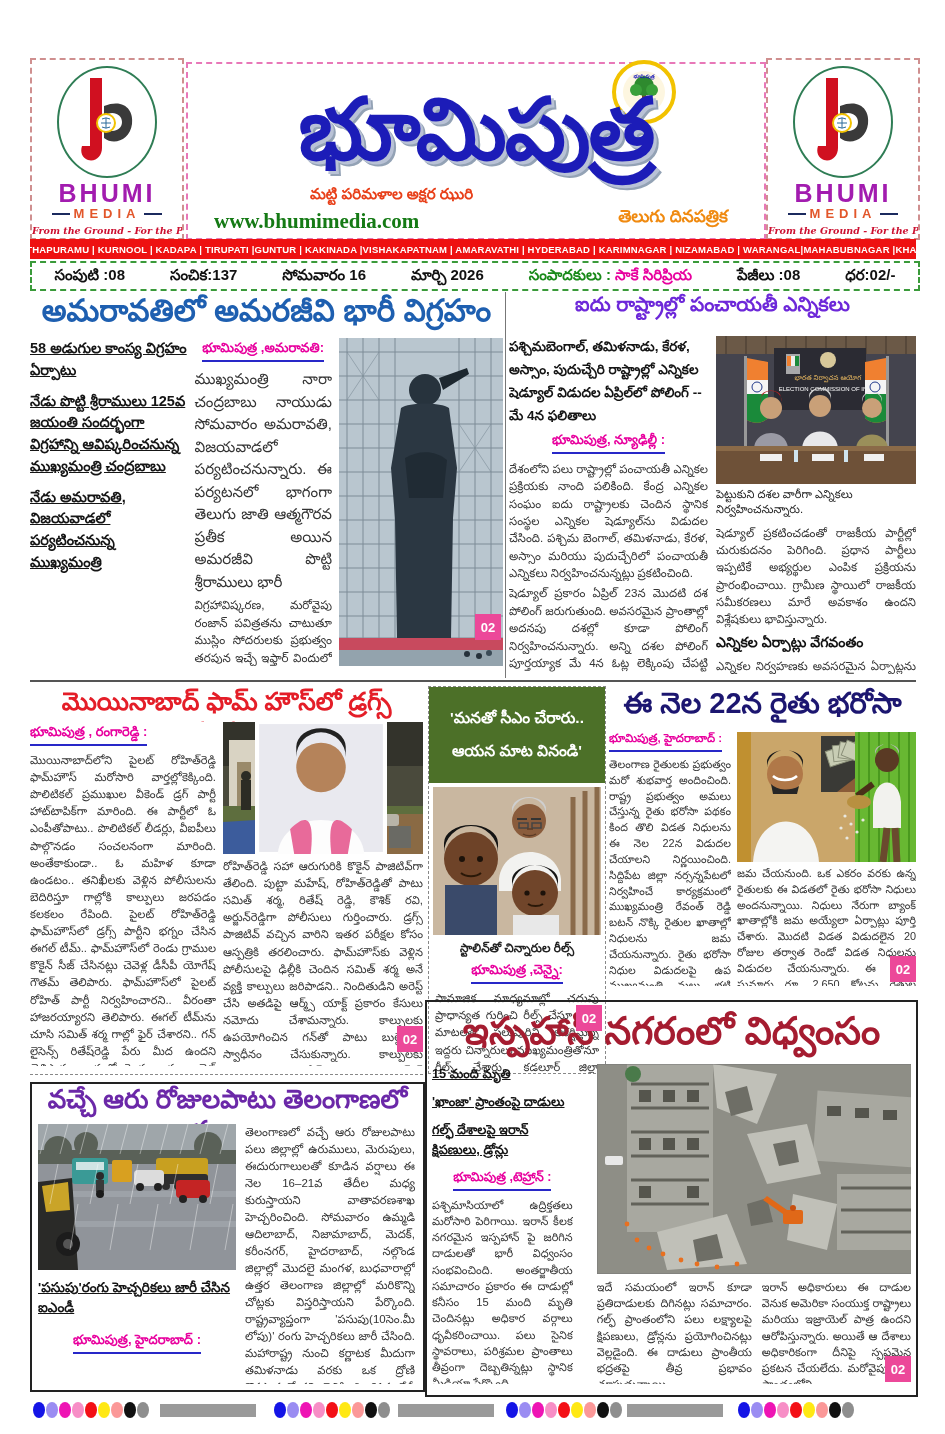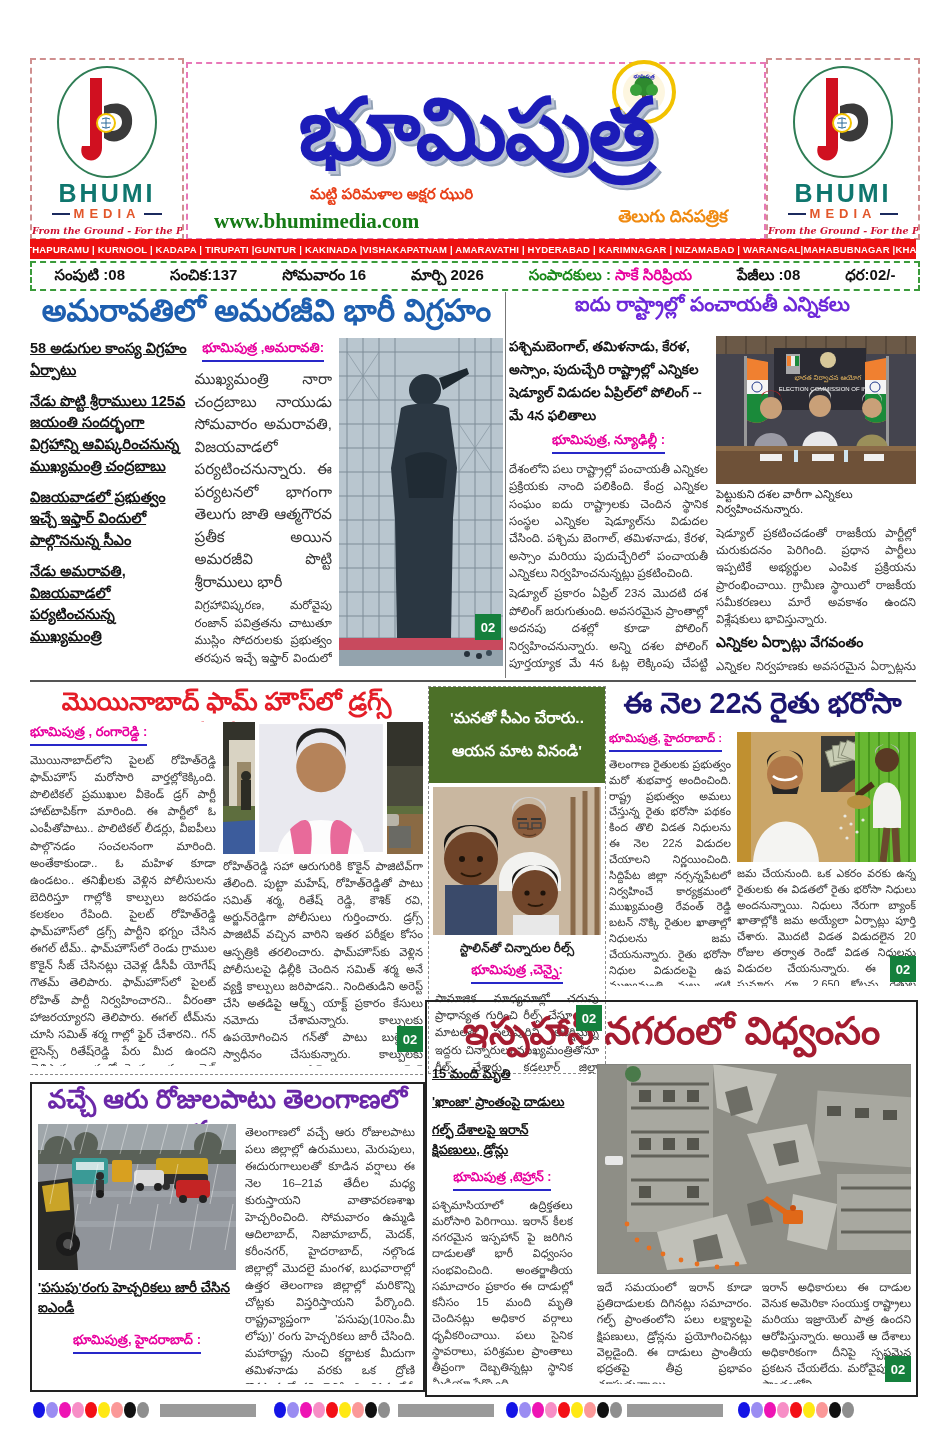--- a/index.html
+++ b/index.html
@@ -3,21 +3,21 @@
 <meta charset="utf-8">
 <style>
   html,body{margin:0;padding:0;background:#ffffff;}
   #page{position:relative;width:945px;height:1434px;background:#fff;overflow:hidden;
         font-family:"Liberation Sans",sans-serif;color:#222;}
   .abs{position:absolute;}
   
   .logo-box{border:2px dashed #cf8f8f;background:#fff;text-align:center;overflow:hidden;}
   .logo-ellipse{width:96px;height:108px;margin:6px auto 2px;border:2px solid #2f7d55;border-radius:50%;
                 display:flex;align-items:center;justify-content:center;background:#fff;}
-  .brand-top{font-size:25px;font-weight:bold;color:#0f766e;letter-spacing:3px;line-height:1.05;}
+  .brand-top{font-size:25px;font-weight:bold;color:#a21caf;letter-spacing:3px;line-height:1.05;}
   .brand-media{font-size:13px;font-weight:bold;color:#e2562a;letter-spacing:5px;line-height:1.2;
                display:flex;align-items:center;justify-content:center;gap:4px;}
   .brand-media::before,.brand-media::after{content:"";width:18px;height:2px;background:#1b2a5e;}
   .brand-slogan{font-family:"DejaVu Serif",serif;font-style:italic;font-weight:bold;
                 font-size:9.5px;color:#cc1030;margin-top:3px;white-space:nowrap;}
   .brand-site{font-size:10.5px;font-weight:bold;color:#1b2a8e;margin-top:2px;}
   
   .masthead{border:2px dashed #e878b8;background:#fff;overflow:visible;}
   .mast-title{position:absolute;left:0;right:0;top:18px;text-align:center;font-weight:bold;
               font-size:86px;line-height:1.1;color:#1c1cb8;letter-spacing:-2px;
@@ -37,21 +37,21 @@
   .info-editor-name{color:#e8009e;}
   
   .headline{font-weight:bold;text-align:center;line-height:1.2;overflow:hidden;}
   .byline{color:#e8009e;font-weight:bold;font-size:13px;}
   .byline .bl{display:inline-block;border-bottom:2px solid #2828c8;padding-bottom:2px;}
   .body-txt{font-size:12px;line-height:1.5;color:#333;text-align:justify;overflow:hidden;}
   .bold-pts{font-weight:bold;color:#151515;overflow:hidden;}
   .bold-pts div{margin-bottom:9px;line-height:1.5;text-decoration:underline;}
   .subhead{font-weight:bold;font-size:14px;color:#111;margin:6px 0 3px;}
   .caption{font-weight:bold;font-size:12px;color:#222;line-height:1.35;}
-  .badge02{position:absolute;width:26px;height:26px;background:#15803d;color:#fff;font-weight:bold;
+  .badge02{position:absolute;width:26px;height:26px;background:#ec4899;color:#fff;font-weight:bold;
            font-size:13px;display:flex;align-items:center;justify-content:center;z-index:5;}
   figure{margin:0;position:relative;overflow:hidden;}
   figure svg{display:block;width:100%;height:100%;}
   .col{overflow:hidden;}
   .green-head{background:#4c7028;color:#fff;font-weight:bold;font-size:15.5px;text-align:center;
               display:flex;align-items:center;justify-content:center;line-height:2.1;padding:4px;overflow:hidden;}
   
   .div-v{background:#777;width:1px;}
   .div-h{background:#555;height:2px;}
   .dashed-box{border:1.5px dashed #888;}
@@ -127,21 +127,20 @@
     <span>పేజీలు :08</span>
     <span>ధర:02/-</span>
   </div>
 
   <div class="abs" style="left:30px;top:292px;width:473px;height:386px;overflow:hidden;">
     <div class="headline" style="font-size:31px;color:#1e5fb0;height:46px;">అమరావతిలో అమరజీవి భారీ విగ్రహం</div>
     <div style="display:flex;gap:7px;height:330px;">
       <div class="col bold-pts" style="width:158px;font-size:14.5px;">
         <div>58 అడుగుల కాంస్య విగ్రహం ఏర్పాటు</div>
         <div>నేడు పొట్టి శ్రీరాములు 125వ జయంతి సందర్భంగా విగ్రహాన్ని ఆవిష్కరించనున్న ముఖ్యమంత్రి చంద్రబాబు</div>
-        <div>విజయవాడలో ప్రభుత్వం ఇచ్చే ఇఫ్తార్ విందులో పాల్గొననున్న సీఎం</div>
         <div>నేడు అమరావతి, విజయవాడలో పర్యటించనున్న ముఖ్యమంత్రి</div>
       </div>
       <div class="col" style="width:138px;">
         <div class="byline" style="text-align:center;margin:2px 0 6px;"><span class="bl">భూమిపుత్ర ,అమరావతి:</span></div>
         <p class="body-txt" style="margin:0;font-size:15px;">ముఖ్యమంత్రి నారా చంద్రబాబు నాయుడు సోమవారం అమరావతి, విజయవాడలో పర్యటించనున్నారు. ఈ పర్యటనలో భాగంగా తెలుగు జాతి ఆత్మగౌరవ ప్రతీక అయిన అమరజీవి పొట్టి శ్రీరాములు భారీ</p>
         <p class="body-txt" style="margin:4px 0 0;font-size:11.8px;">విగ్రహావిష్కరణ, మరోవైపు రంజాన్ పవిత్రతను చాటుతూ ముస్లిం సోదరులకు ప్రభుత్వం తరపున ఇచ్చే ఇఫ్తార్ విందులో సీఎం పాల్గొననున్నారు. ఉదయం 11:15 గంటలకు అమరావతిలో శాఖమూరు పార్కు వద్ద ఏర్పాటు చేసిన 58 అడుగుల అమరజీవి పొట్టి శ్రీరాములు కాంస్య విగ్రహాన్ని ముఖ్యమంత్రి ఆవిష్కరిస్తారు. అమరజీవి త్యాగానికి స్ఫూర్తిగా ఈ భారీ విగ్రహాన్ని ఏర్పాటు చేశారు. సోమవారం పొట్టి శ్రీరాములు 125వ జయంతిని పురస్కరించుకుని రూ.150 కోట్ల అంచనా వ్యయంతో తలపెట్టిన ఈ ప్రాజెక్టులో భాగంగా 6.80 ఎకరాల స్థలంలో మొదటి దశ పనులు పూర్తి అయ్యాయి. పొట్టి శ్రీరాములు మెమోరియల్ ట్రస్ట్ కేవలం 6 నెలల్లోనే రికార్డు స్థాయిలో పనులు చేపట్టి 58 అడుగుల భారీ విగ్రహాన్ని ఏర్పాటు చేసింది. ఈ విగ్రహం కోసం 26 టన్నుల కాంస్యం, 42 టన్నుల ఐరన్ స్ట్రక్చర్‌ను ఉపయోగించారు. రెండో</p>
       </div>
       <figure style="width:164px;height:328px;flex:none;">
         <svg viewBox="0 0 164 328" preserveAspectRatio="none">
           <rect width="164" height="328" fill="#b9c6cf"></rect>

